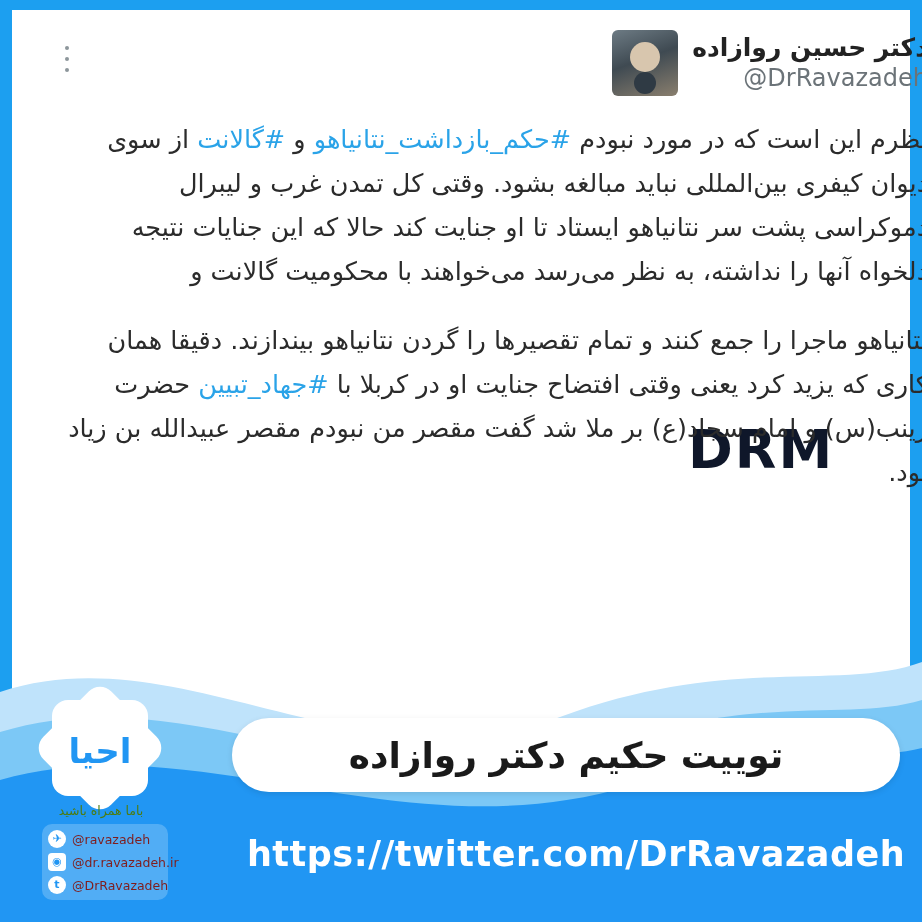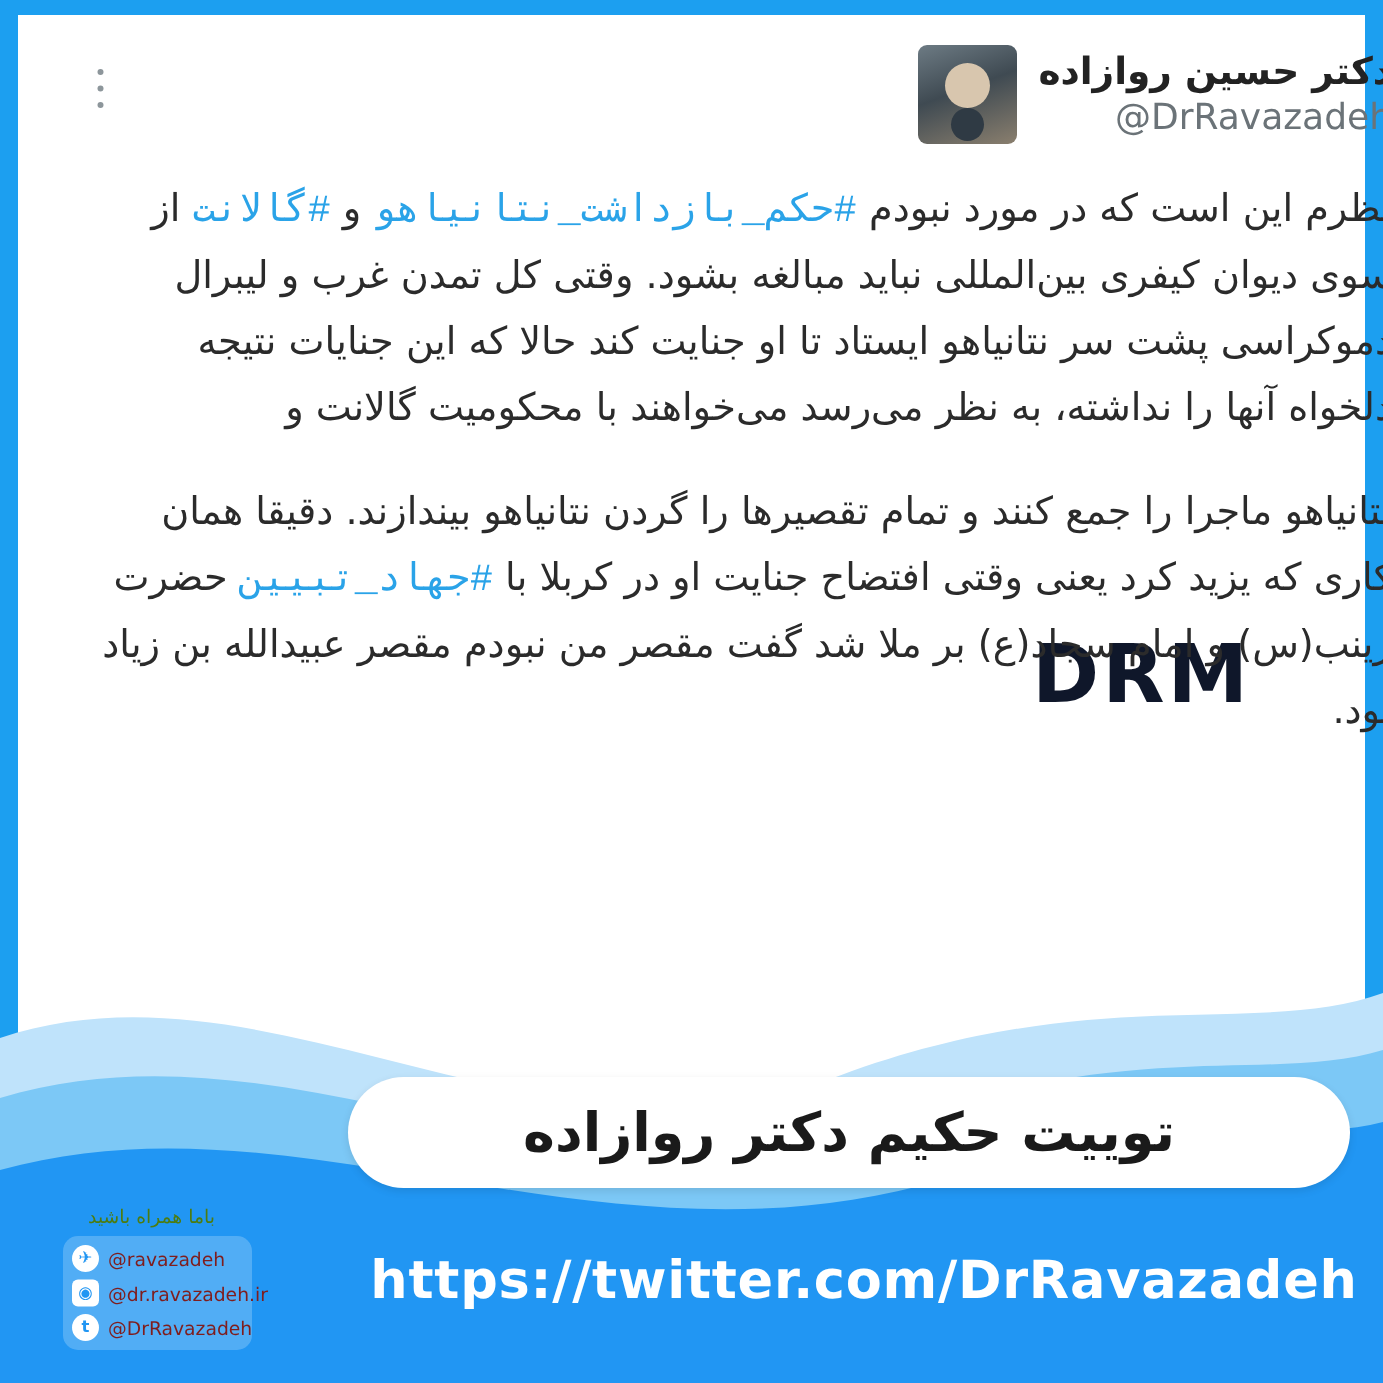--- a/index.html
+++ b/index.html
@@ -114,21 +114,21 @@
     margin-top: 22px;
     font-size: 25.5px;
     line-height: 1.72;
     color: #2b2b2b;
     text-align: right;
     direction: rtl;
     padding-left: 14px;
   }
   .tweet-body p { margin: 0 0 26px 0; }
   .tweet-body p:last-child { margin-bottom: 0; }
-  .hash { color: #2aa3e8; font-family: Liberation Mono, monospace; }
+  .hash { color: #2aa3e8; }
 
   
   .watermark {
     position: absolute;
     left: 688px;
     top: 418px;
     font-size: 54px;
     font-weight: bold;
     color: #0f172a;
     letter-spacing: 2px;
@@ -313,20 +313,26 @@
   </div>
 
   <div class="waves">
     <svg viewBox="0 0 922 380" preserveAspectRatio="none" aria-hidden="true">
       <path d="M0,150 C180,90 360,250 560,175 C730,112 840,150 922,120 L922,380 L0,380 Z" fill="#bfe3fb"></path>
       <path d="M0,190 C200,130 380,280 600,205 C760,150 850,180 922,158 L922,380 L0,380 Z" fill="#7cc8f6"></path>
       <path d="M0,238 C200,182 400,312 630,244 C790,196 860,222 922,206 L922,380 L0,380 Z" fill="#2196f3"></path>
     </svg>
   </div>
 
+  <div class="logo-badge">
+    <div class="logo-star"></div>
+    <div class="logo-inner">
+      <div class="logo-glyph">احیا</div>
+    </div>
+  </div>
   <div class="logo-tagline">باما همراه باشید</div>
 
   <div class="socials">
     <div class="social">
       <span class="ico tg">✈</span>
       <span class="txt">@ravazadeh</span>
     </div>
     <div class="social">
       <span class="ico">◉</span>
       <span class="txt">@dr.ravazadeh.ir</span>

